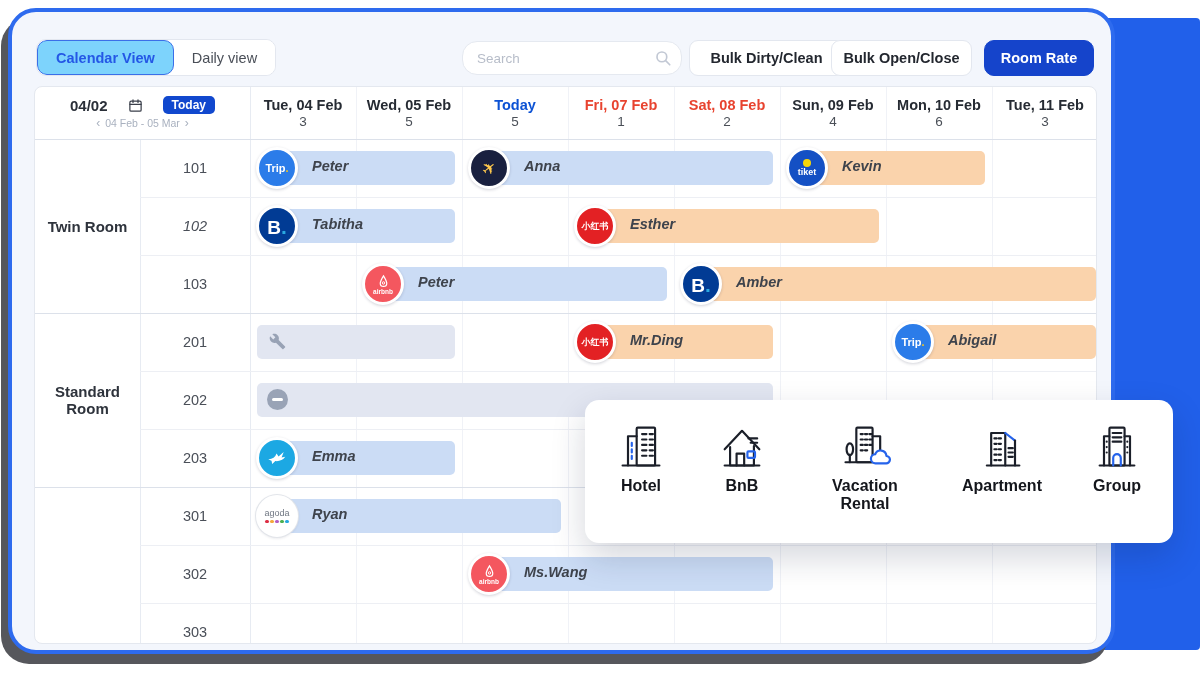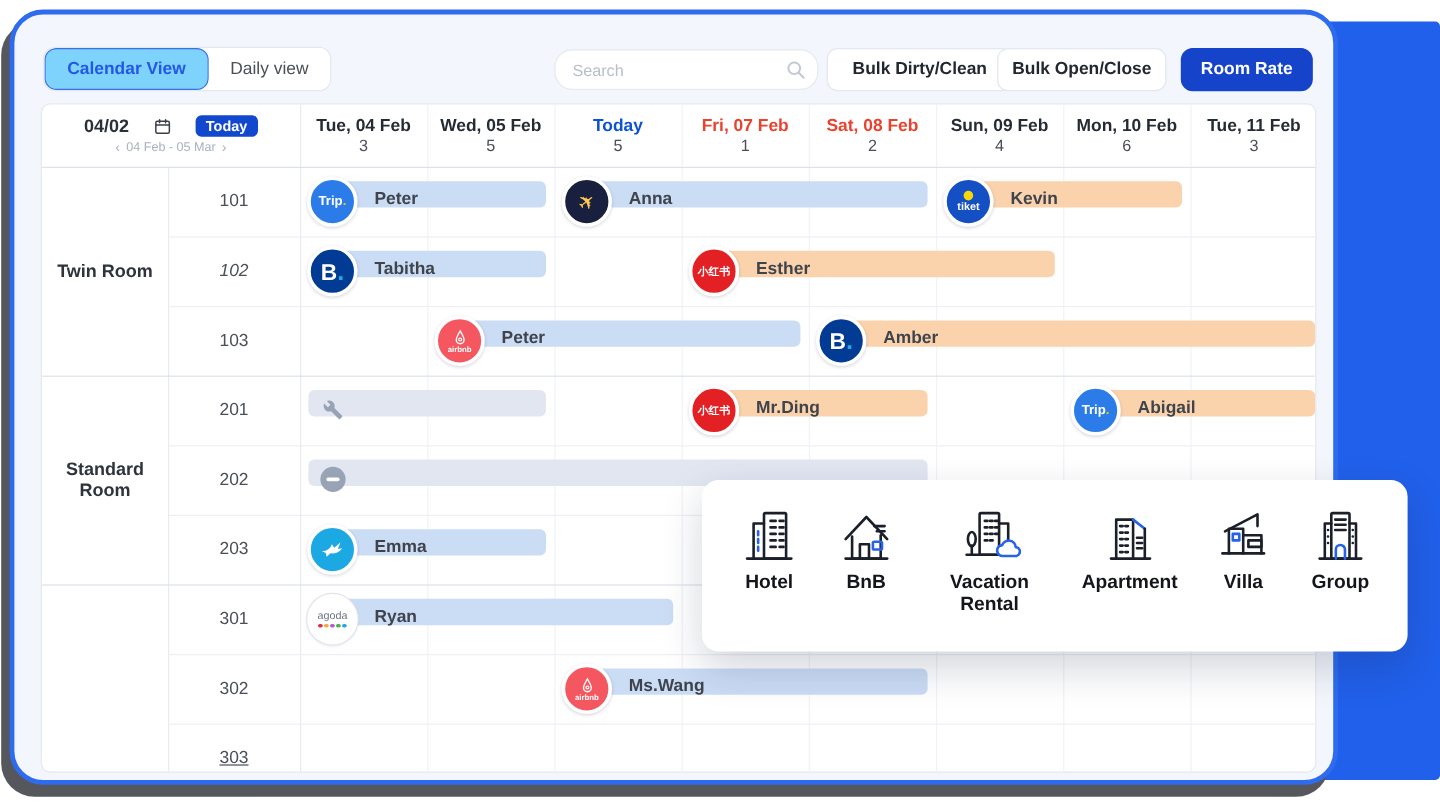--- a/index.html
+++ b/index.html
@@ -48,21 +48,21 @@
               justify-content:center; cursor:pointer; }
   .hdr-label { font-size:14.5px; font-weight:700; }
   .hdr-count { font-size:13.5px; color:#4A4F57; margin-top:1px; }
   .c-dark { color:#262B33; } .c-blue { color:#0C52D4; } .c-red { color:#E8432F; }
 
   .group-cell { position:absolute; left:0; width:105px; display:flex; align-items:center; justify-content:center;
                 text-align:center; font-size:15px; font-weight:700; color:#2E333C; padding:0 8px; }
   .room-cell { position:absolute; left:105px; width:110px; height:58px; display:flex; align-items:center;
                justify-content:center; font-size:14.5px; color:#4A4F58; }
 
-  .bar { position:absolute; height:22px; border-radius:5px; z-index:2; }
+  .bar { position:absolute; height:34px; border-radius:5px; z-index:2;font-style:italic; }
   .bar.blue { background:#CBDCF5; }
   .bar.orange { background:#FAD3AC; }
   .bar.gray { background:#E2E6F1; }
   .bar .guest { position:absolute; left:48px; top:7px; font-size:14.5px; font-weight:700; color:#3E434C; white-space:nowrap; }
   .bar .stat-ic { position:absolute; left:12px; top:8px; }
 
   .ota { position:absolute; width:42px; height:42px; border-radius:50%; border:3px solid #fff; z-index:3;
          display:flex; flex-direction:column; align-items:center; justify-content:center;
          box-shadow:0 1px 3px rgba(20,30,60,.18); overflow:hidden; }
   .ota-trip { background:#2B7CE9; } .ota-trip .t { color:#fff; font-weight:800; font-size:11px; }
@@ -184,21 +184,21 @@
         <div class="room-cell" style="top: 52px;">101</div>
         <div class="room-cell" style="top: 110px; font-style: italic;">102</div>
         <div class="room-cell" style="top: 168px;">103</div>
         <div class="group-cell" style="top: 226px; height: 174px;">Standard Room</div>
         <div class="room-cell" style="top: 226px;">201</div>
         <div class="room-cell" style="top: 284px;">202</div>
         <div class="room-cell" style="top: 342px;">203</div>
         <div class="group-cell" style="top: 400px; height: 174px;"></div>
         <div class="room-cell" style="top: 400px;">301</div>
         <div class="room-cell" style="top: 458px;">302</div>
-        <div class="room-cell" style="top: 516px; text-decoration: underline;">303</div>
+        <div class="room-cell" style="top: 516px;">303</div>
         <div class="bar blue" style="left: 229px; top: 64px; width: 191px;">
           <span class="guest">Peter</span>
         </div>
         <div class="ota ota-trip" style="left: 221px; top: 60px;">
           <span class="t">Trip<i>.</i></span>
         </div>
         <div class="bar blue" style="left: 441px; top: 64px; width: 297px;">
           <span class="guest">Anna</span>
         </div>
         <div class="ota ota-expedia" style="left: 433px; top: 60px;">
@@ -333,31 +333,20 @@
           <path d="M14 42V12h13v30"></path>
           <path d="M27 12l9 7" stroke="#2563EB"></path>
           <path d="M36 19v23"></path>
           <path d="M30 26h4M30 30h4M30 34h4"></path>
           <path d="M17 17h2M21 17h2M17 22h2M21 22h2M17 27h2M21 27h2M17 32h2M21 32h2M17 37h2M21 37h2"></path>
         </svg>
         <div class="lbl">Apartment</div>
       </div>
       <div class="ptype">
         <svg viewBox="0 0 48 48" fill="none" stroke="#1B1F29" stroke-width="2" stroke-linecap="round" stroke-linejoin="round">
-          <path d="M10 21L35 8v9"></path>
-          <path d="M13 38V19h11v19"></path>
-          <rect x="16" y="23" width="5" height="5" stroke="#2563EB"></rect>
-          <path d="M24 24h14v14"></path>
-          <rect x="28" y="28" width="10" height="5" fill="#fff"></rect>
-          <path d="M8 38h32"></path>
-        </svg>
-        <div class="lbl">Villa</div>
-      </div>
-      <div class="ptype">
-        <svg viewBox="0 0 48 48" fill="none" stroke="#1B1F29" stroke-width="2" stroke-linecap="round" stroke-linejoin="round">
           <path d="M8 42h32"></path>
           <rect x="17" y="7" width="14" height="35" rx="1"></rect>
           <path d="M20 12h8M20 16h8M20 20h8"></path>
           <path d="M17 15h-5v27"></path>
           <path d="M31 15h5v27"></path>
           <path d="M14.5 20h.01M14.5 25h.01M14.5 30h.01M33.5 20h.01M33.5 25h.01M33.5 30h.01"></path>
           <path d="M20.5 42v-7a3.5 3.5 0 0 1 7 0v7" stroke="#2563EB"></path>
         </svg>
         <div class="lbl">Group</div>
       </div>

